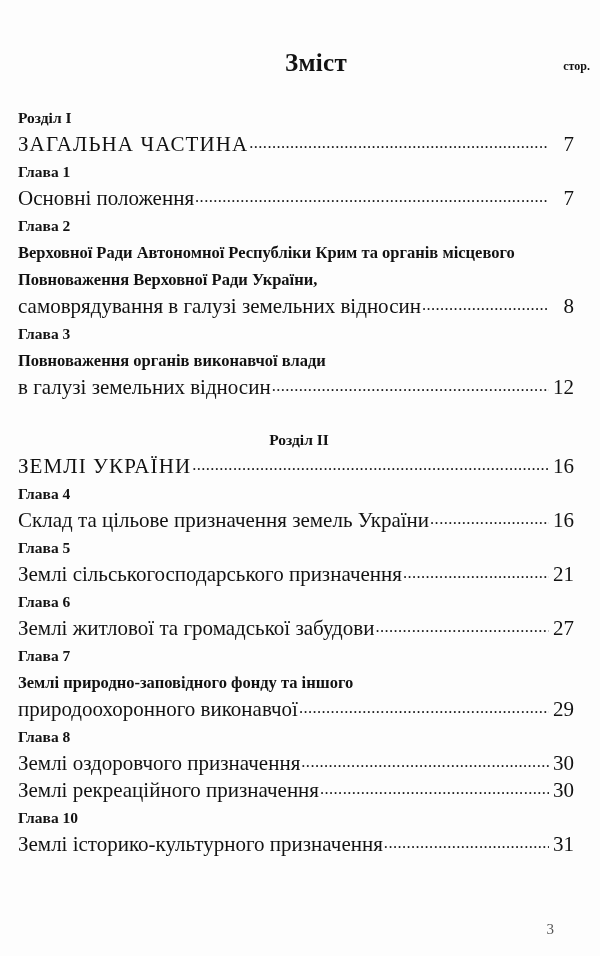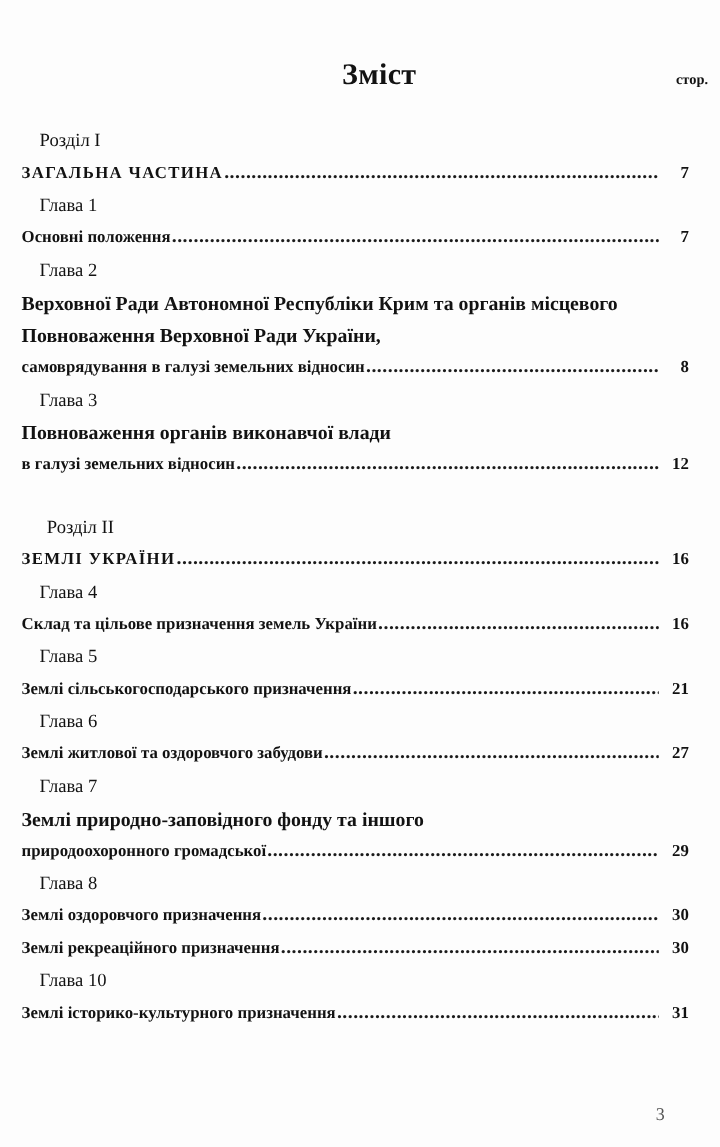--- a/index.html
+++ b/index.html
@@ -64,36 +64,36 @@
   .section {
     margin-bottom: 0;
   }
   .section + .section {
     margin-top: 25px;
   }
 
   
   .label {
     font-size: 15.5px;
-    font-weight: normal;
+    font-weight: bold;
     line-height: 27px;
     white-space: nowrap;
-    margin-left: 15px;
   }
   .label.indent {
     padding-left: 6px;
+    text-align: center;
   }
 
   
   .entry {
     display: flex;
     align-items: flex-start;
     line-height: 27px;
-    font-size: 14px;
-    font-weight: bold;
+    font-size: 21px;
+    font-weight: normal;
     white-space: nowrap;
   }
   .entry-title {
     flex: 0 0 auto;
   }
   .leader {
     flex: 1 1 auto;
     overflow: hidden;
     margin: 0 1px;
     position: relative;
@@ -193,28 +193,28 @@
           <span class="entry-page">16</span>
         </div>
         <div class="label">Глава 5</div>
         <div class="entry">
           <span class="entry-title">Землі сільськогосподарського призначення</span>
           <span class="leader"></span>
           <span class="entry-page">21</span>
         </div>
         <div class="label">Глава 6</div>
         <div class="entry">
-          <span class="entry-title">Землі житлової та оздоровчого забудови</span>
+          <span class="entry-title">Землі житлової та громадської забудови</span>
           <span class="leader"></span>
           <span class="entry-page">27</span>
         </div>
         <div class="label">Глава 7</div>
         <div class="cont">Землі природно-заповідного фонду та іншого</div>
         <div class="entry">
-          <span class="entry-title">природоохоронного громадської</span>
+          <span class="entry-title">природоохоронного виконавчої</span>
           <span class="leader"></span>
           <span class="entry-page">29</span>
         </div>
         <div class="label">Глава 8</div>
         <div class="entry">
           <span class="entry-title">Землі оздоровчого призначення</span>
           <span class="leader"></span>
           <span class="entry-page">30</span>
         </div>
         <div class="entry">

